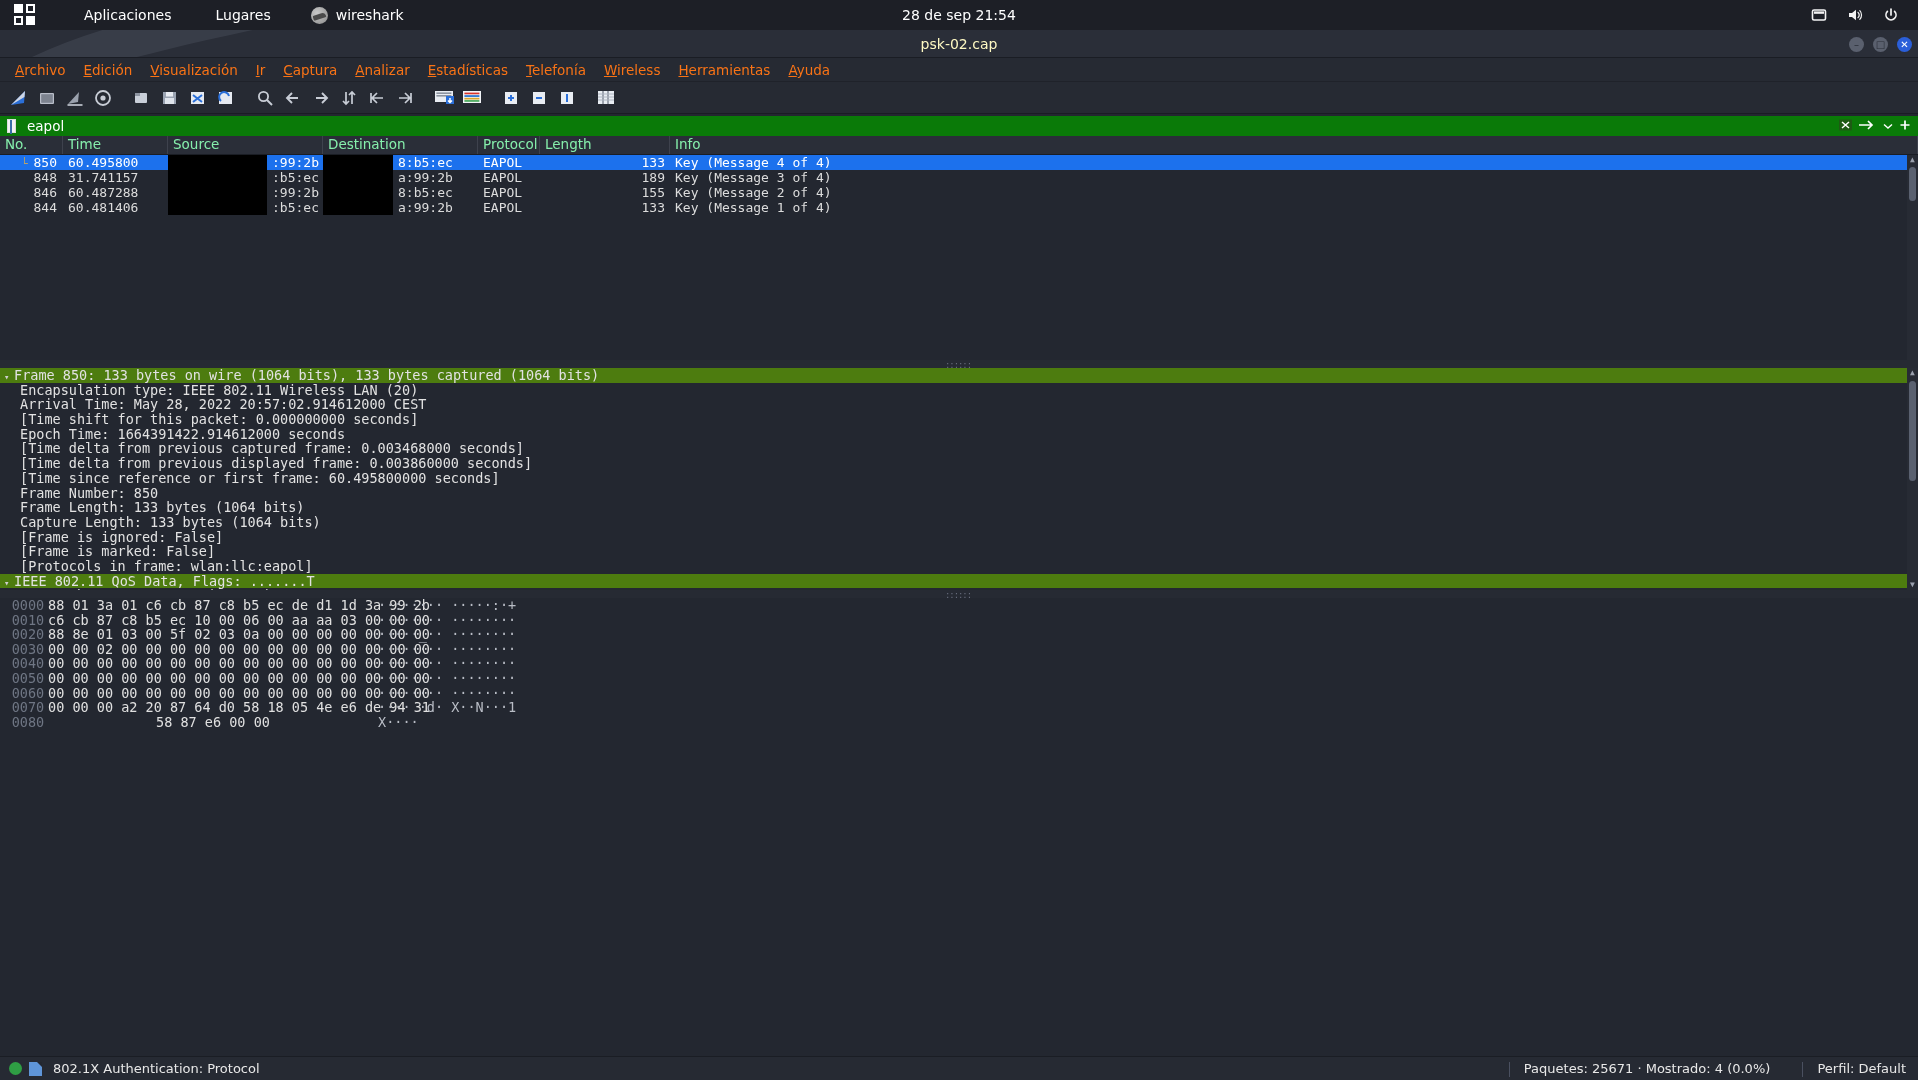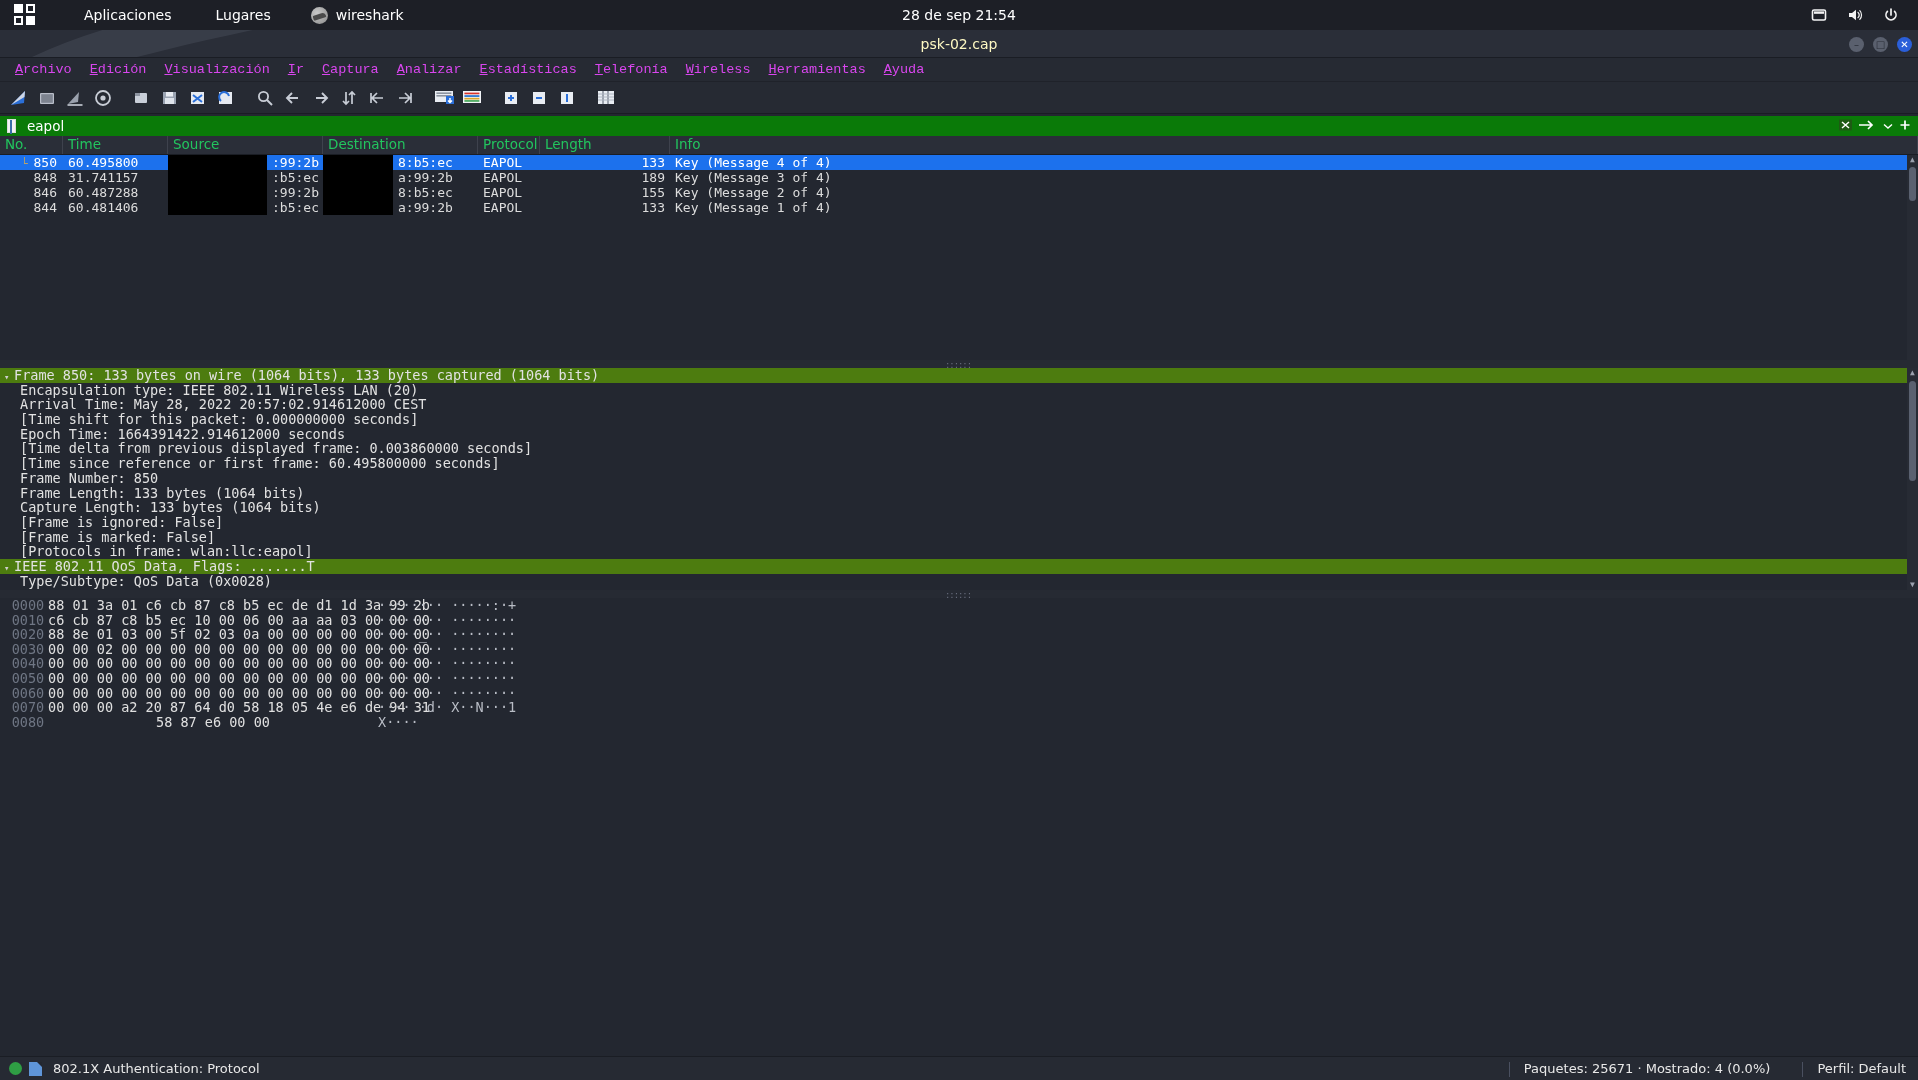--- a/index.html
+++ b/index.html
@@ -43,21 +43,21 @@
     opacity:.22; pointer-events:none; }
   #title-text { font-size:14px; color:#fef9c3; z-index:2; }
   #win-buttons { position:absolute; right:6px; top:0; height:28px; display:flex;
     align-items:center; gap:9px; z-index:2;}
   .wbtn { width:15px;height:15px;border-radius:50%;display:flex;align-items:center;
     justify-content:center;font-size:10px;color:#2a2e38;background:#5a606e;}
   .wbtn.close{ background:#2b5fd9; color:#fff; }
   
   #menubar { height:24px; background:#262a33; display:flex; align-items:center;
     padding-left:6px; font-size:13.5px; border-bottom:1px solid #1f222a;}
-  #menubar .mi { padding:2px 9px; color:#d946ef; white-space:nowrap;font-family:Liberation Mono, monospace; }
+  #menubar .mi { padding:2px 9px; color:#f97316; white-space:nowrap; }
   #menubar .mi u { text-decoration:underline; }
   
   #toolbar { height:32px; background:#262a33; display:flex; align-items:center;
     padding-left:6px; gap:2px; border-bottom:1px solid #1a1d24;}
   .tb { width:26px; height:26px; display:flex; align-items:center; justify-content:center; }
   .tbsep { width:9px; }
   
   #filterbar { height:20px; background:#0a7a08; display:flex; align-items:center;
     margin:2px 0 0 0; position:relative; }
   #filter-book { width:17px; height:18px; background:#0a7a08; display:flex;
@@ -68,21 +68,21 @@
   #filter-input { flex:1; background:#0a7a08; border:none; outline:none;
     color:#ffffff; font-size:13.5px; font-family:"DejaVu Sans","Liberation Sans",sans-serif;
     padding-left:7px; height:18px;}
   #filter-right { display:flex; align-items:center; gap:5px; padding-right:6px; color:#ffffff;}
   .fbtn{ font-size:13px; line-height:1; color:#ffffff; }
   
   #packet-list { background:#232730; font-family:"DejaVu Sans Mono","Liberation Mono",monospace;
     font-size:13px; }
   #plist-header { display:flex; height:19px; background:#2a2e38; border-bottom:1px solid #1a1d24;
     font-family:"DejaVu Sans","Liberation Sans",sans-serif; font-size:13.5px;}
-  #plist-header .col { padding-left:5px; color:#22c55e; border-right:1px solid #51566180;
+  #plist-header .col { padding-left:5px; color:#86efac; border-right:1px solid #51566180;
     white-space:nowrap; overflow:hidden;}
   .prow { display:flex; height:15px; align-items:center; white-space:nowrap; color:#dcdcdc;}
   .prow.sel { background:#1c71ed; color:#ffffff; }
   .prow .c { padding-left:5px; overflow:hidden; white-space:nowrap; }
   .c-no { width:63px; text-align:right; padding-right:6px; padding-left:0; }
   .c-time { width:105px; }
   .c-src { width:155px; position:relative;}
   .c-dst { width:155px; position:relative;}
   .c-proto { width:62px; }
   .c-len { width:130px; text-align:right; padding-right:5px;}
@@ -411,20 +411,21 @@
 
 <div class="splitter">::::::</div>
 
 <div id="detail-pane">
   <div id="detail-rows">
       <div class="drow hl"><span class="arrow">▾</span><span>Frame 850: 133 bytes on wire (1064 bits), 133 bytes captured (1064 bits)</span></div>
       <div class="drow ind1"><span>Encapsulation type: IEEE 802.11 Wireless LAN (20)</span></div>
       <div class="drow ind1"><span>Arrival Time: May 28, 2022 20:57:02.914612000 CEST</span></div>
       <div class="drow ind1"><span>[Time shift for this packet: 0.000000000 seconds]</span></div>
       <div class="drow ind1"><span>Epoch Time: 1664391422.914612000 seconds</span></div>
+      <div class="drow ind1"><span>[Time delta from previous captured frame: 0.003468000 seconds]</span></div>
       <div class="drow ind1"><span>[Time delta from previous displayed frame: 0.003860000 seconds]</span></div>
       <div class="drow ind1"><span>[Time since reference or first frame: 60.495800000 seconds]</span></div>
       <div class="drow ind1"><span>Frame Number: 850</span></div>
       <div class="drow ind1"><span>Frame Length: 133 bytes (1064 bits)</span></div>
       <div class="drow ind1"><span>Capture Length: 133 bytes (1064 bits)</span></div>
       <div class="drow ind1"><span>[Frame is ignored: False]</span></div>
       <div class="drow ind1"><span>[Frame is marked: False]</span></div>
       <div class="drow ind1"><span>[Protocols in frame: wlan:llc:eapol]</span></div>
       <div class="drow hl"><span class="arrow">▾</span><span>IEEE 802.11 QoS Data, Flags: .......T</span></div>
       <div class="drow ind1"><span>Type/Subtype: QoS Data (0x0028)</span></div>

